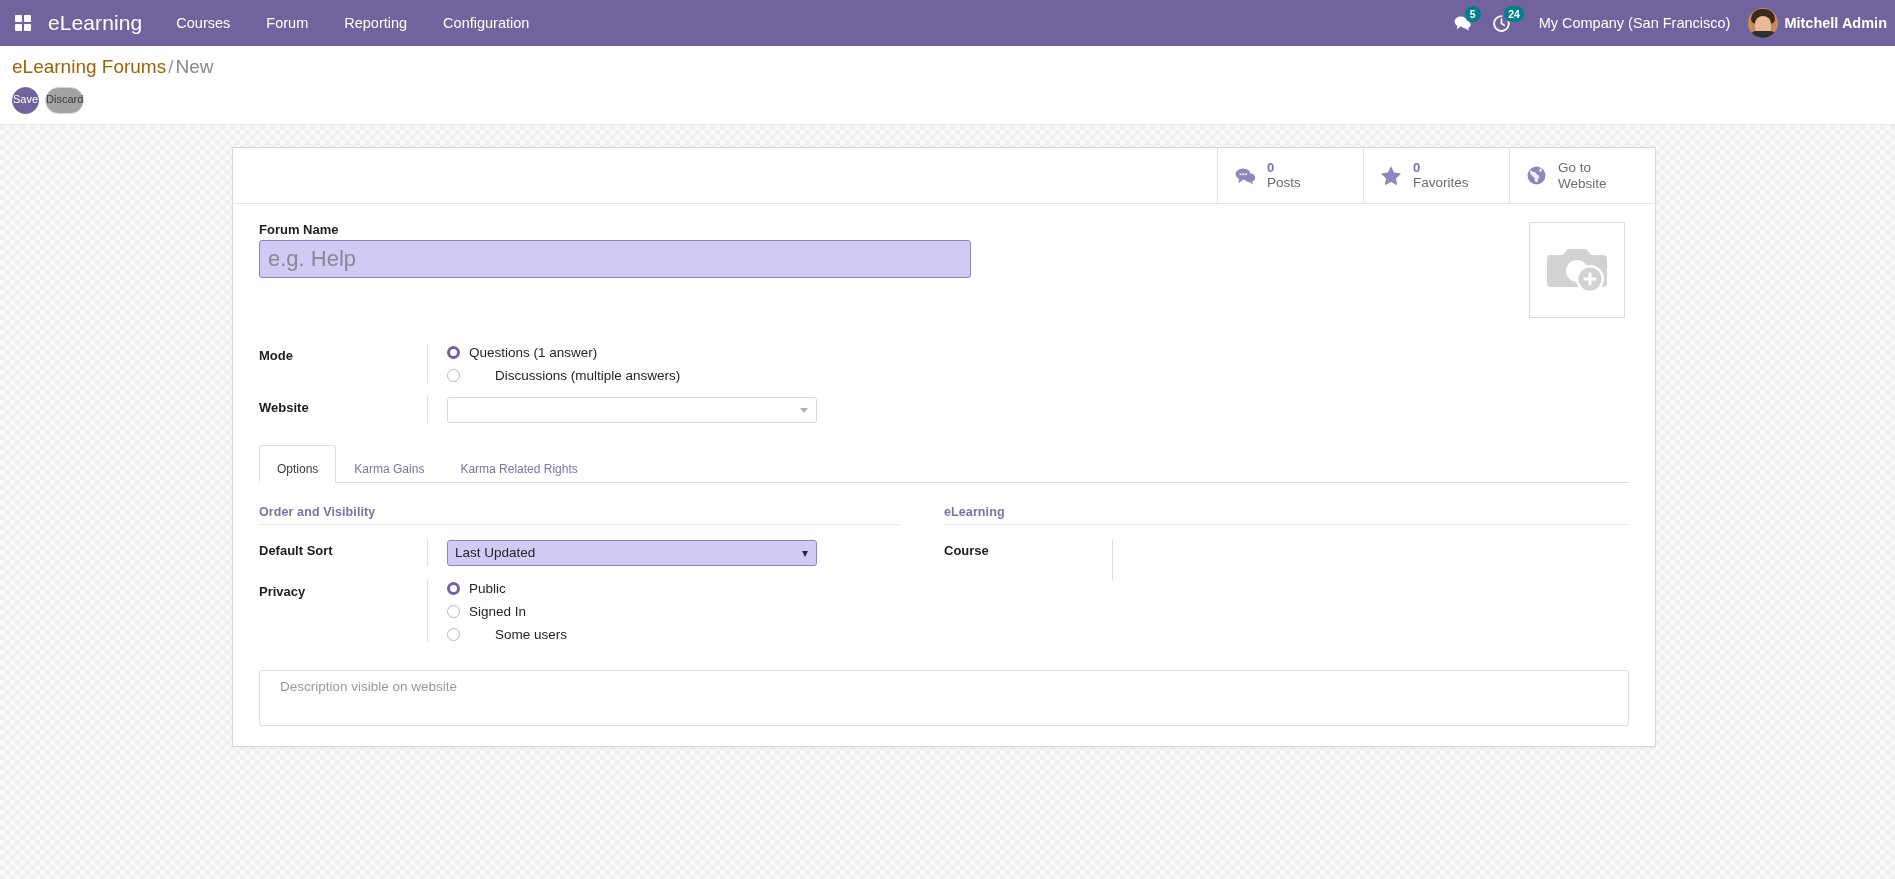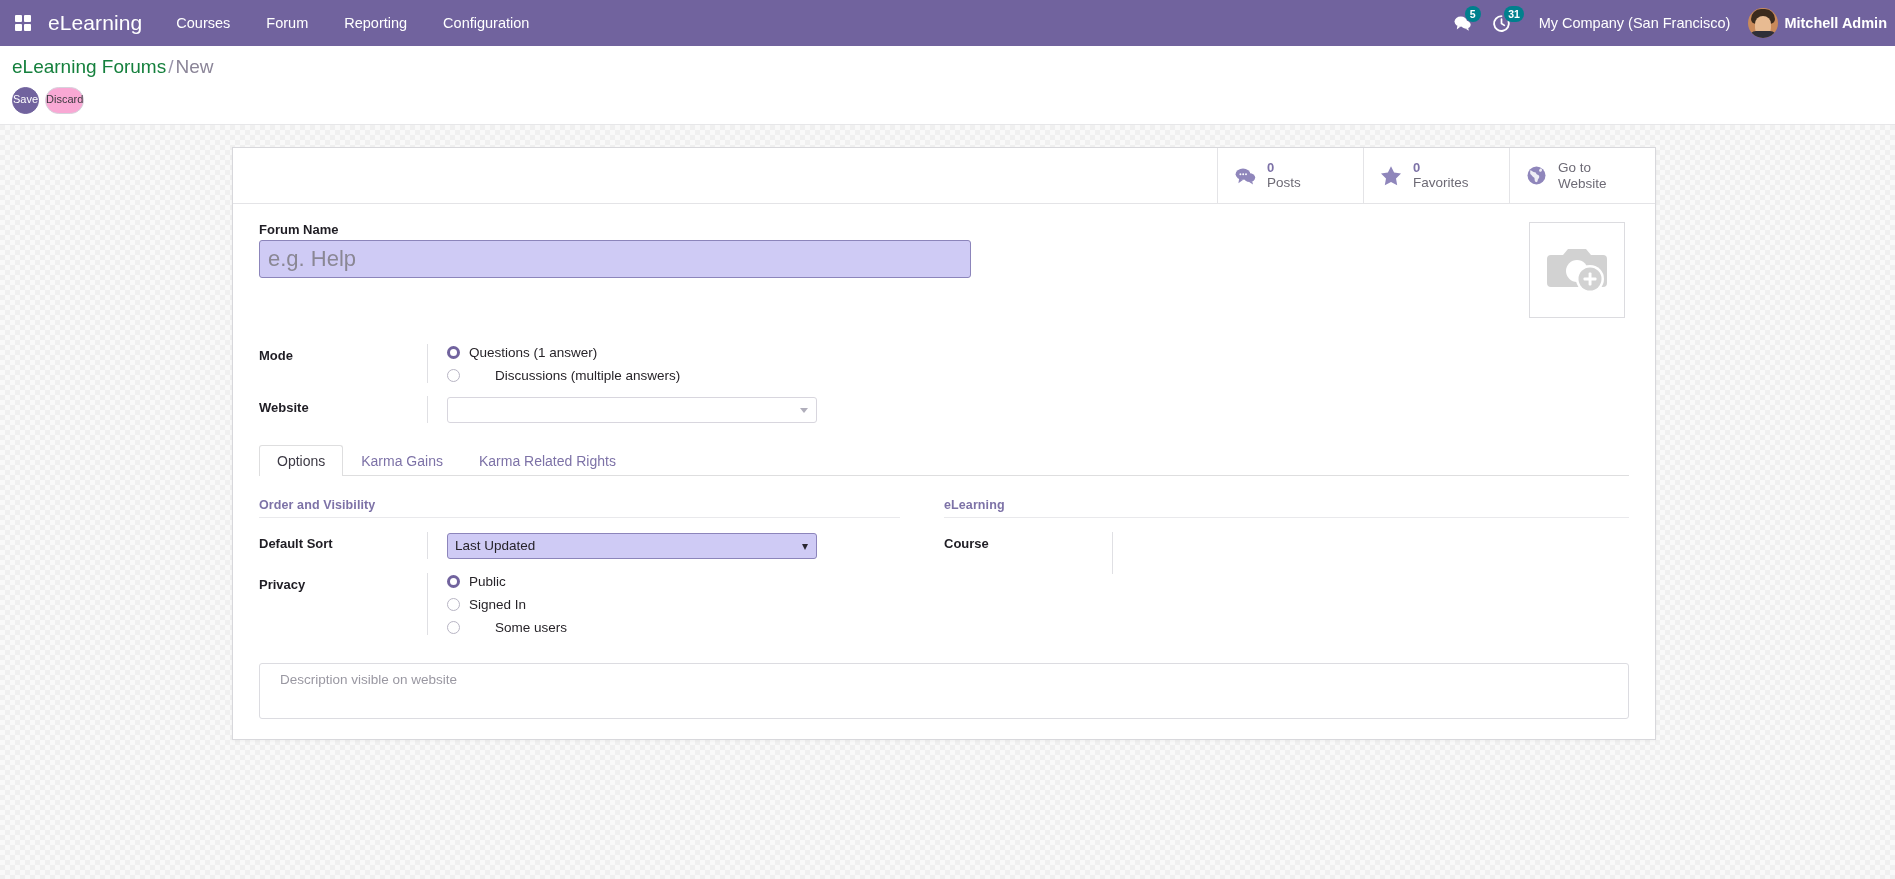--- a/index.html
+++ b/index.html
@@ -134,39 +134,39 @@
     position: relative;
     z-index: 20;
   }
   .breadcrumb {
     font-size: 19px;
     color: #7d72a7;
     margin-bottom: 9px;
     line-height: 1.15;
     white-space: nowrap;
   }
-  .breadcrumb .bc-link { color: #15803d; cursor: pointer; }
+  .breadcrumb .bc-link { color: #a16207; cursor: pointer; }
   .breadcrumb .bc-sep { color: #9a95ab; margin: 0 2px; }
   .breadcrumb .bc-current { color: #8b8598; }
   .cp-buttons { display: flex; gap: 6px; }
   .btn {
     font-size: 11px;
     padding: 4px 0 5px;
     border-radius: 14px;
     cursor: pointer;
     line-height: 1.45;
     white-space: nowrap;
   }
   .btn-primary {
     background: #71639e;
     border: 1px solid #71639e;
     color: #ffffff;
   }
   .btn-secondary {
-    background: #f9a8d4;
+    background: #a3a3a3;
     border: 1px solid #d6d3dc;
     color: #3c3a41;
   }
 
   
   .form-area {
     position: relative;
     padding-top: 22px;
     height: calc(879px - 46px - 73px);
     overflow: hidden;
@@ -302,22 +302,22 @@
   }
 
   
   .notebook { margin-top: 22px; }
   .tabs {
     display: flex;
     border-bottom: 1px solid #dededf;
     padding-left: 0px;
   }
   .tab {
-    font-size: 14px;
-    padding: 7px 17px 7px;
+    font-size: 12px;
+    padding: 16px 17px 7px;
     color: #7d72a7;
     cursor: pointer;
     border: 1px solid transparent;
     border-bottom: none;
     margin-bottom: -1px;
     border-radius: 3px 3px 0 0;
     white-space: nowrap;
   }
   .tab.active {
     color: #3d3a45;
@@ -426,21 +426,21 @@
         <path d="M16.0 14.6 L16.6 17.6 L13.4 15.4 Z" fill="#ffffff"></path>
       </svg>
       <span class="badge">5</span>
     </div>
 
     <div class="sysicon">
       <svg width="19" height="19" viewBox="0 0 20 20" aria-hidden="true">
         <path d="M10 2.2 a7.8 7.8 0 1 0 7.4 5.4" stroke="#ffffff" stroke-width="2" fill="none" stroke-linecap="round"></path>
         <path d="M10 5.4 L10 10 L13 12" stroke="#ffffff" stroke-width="1.8" fill="none" stroke-linecap="round"></path>
       </svg>
-      <span class="badge">31</span>
+      <span class="badge">24</span>
     </div>
 
     <div class="company-name">My Company (San Francisco)</div>
 
     <div class="user-menu">
       <span class="avatar">
         <span class="hair"></span>
         <span class="face"></span>
         <span class="shoulder"></span>
       </span>

